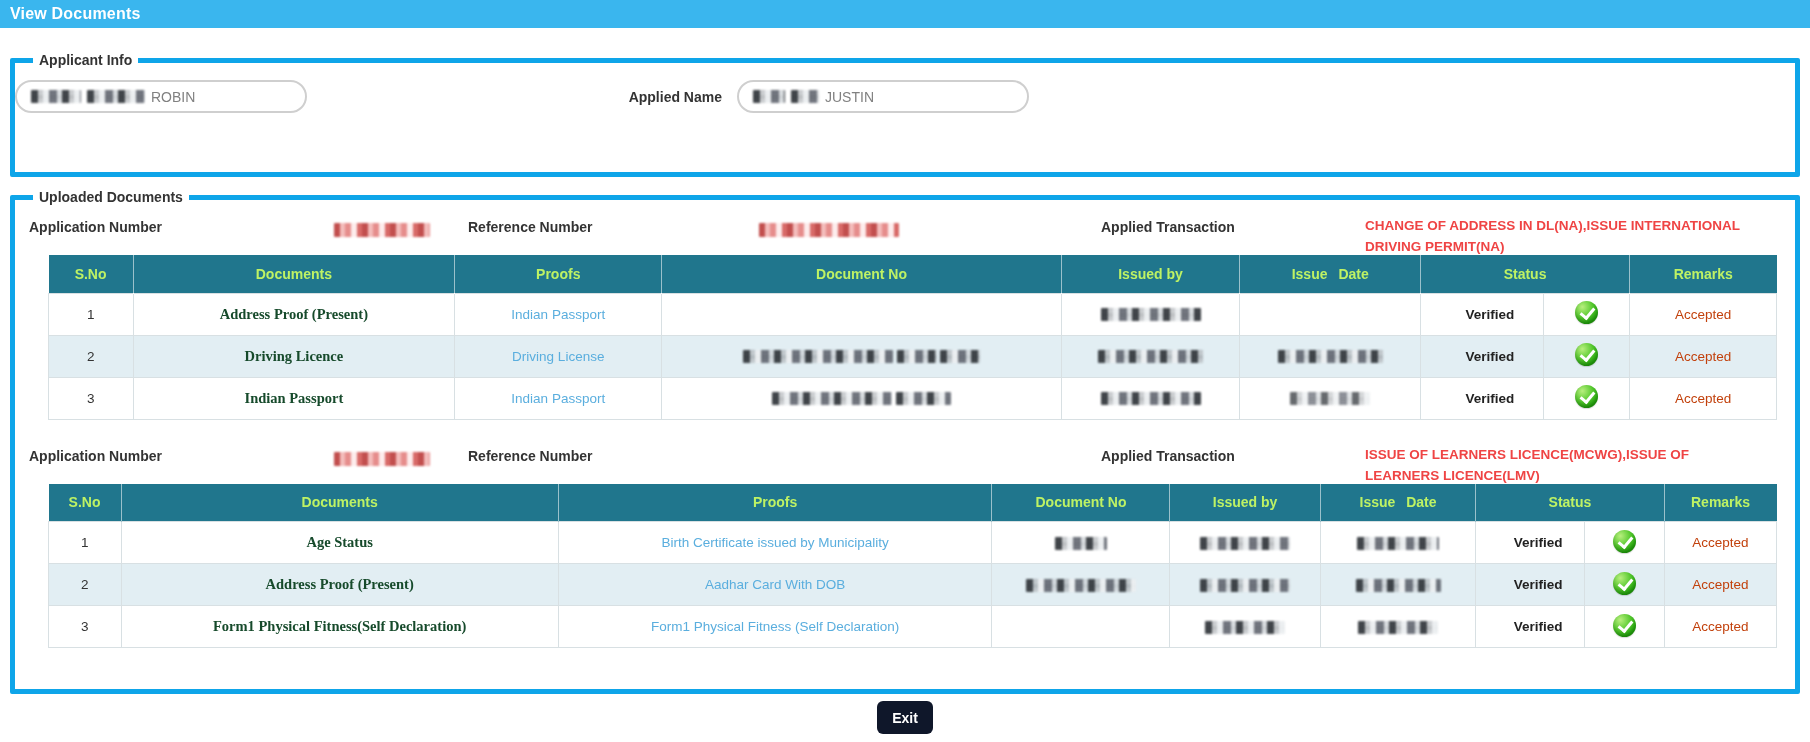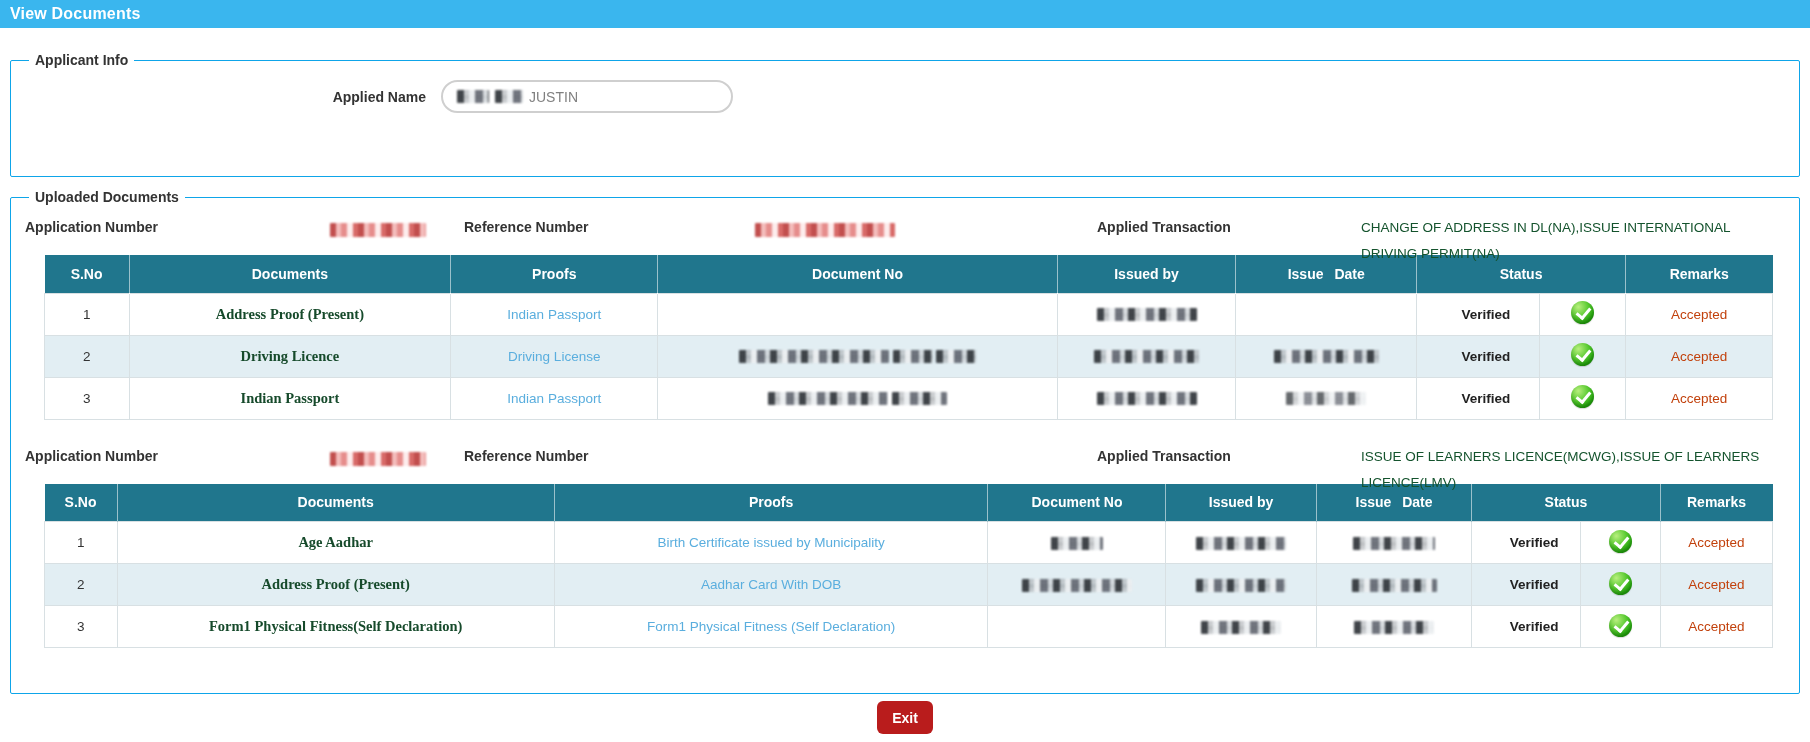--- a/index.html
+++ b/index.html
@@ -4,21 +4,21 @@
 <style>
   * { margin:0; padding:0; box-sizing:border-box; }
   html,body { width:1810px; height:742px; background:#fff; overflow:hidden;
               font-family:"Liberation Sans", sans-serif; color:#333; }
 
   
   .titlebar { height:28px; background:#3ab6ee; display:flex; align-items:center; padding-left:10px; }
   .titlebar .title { color:#fff; font-weight:bold; font-size:16px; letter-spacing:.2px; }
 
   
-  fieldset { border:1px solid #0ea5e9; border-radius:2px; margin:0 10px; }
+  fieldset { border:5px solid #0ea5e9; border-radius:2px; margin:0 10px; }
   legend { font-weight:bold; font-size:14px; color:#333; padding:0 6px; margin-left:18px; }
   .fs-applicant { margin-top:24px; height:125px; }
   .fs-uploaded  { margin-top:12px; height:505px; }
 
   
   .form-row { display:flex; align-items:center; margin-top:4px; }
   .form-row:first-of-type { margin-top:12px; }
   .flabel { font-weight:bold; font-size:14px; text-align:right; padding-right:15px; }
   .flabel.l1 { width:445px; }
   .flabel.l2 { width:430px; }
@@ -42,60 +42,65 @@
 
   
   .app-line { position:relative; height:50px; font-size:14px; }
   .app-line .lbl { position:absolute; font-weight:bold; top:14px; }
   .app-line .lbl.app  { left:14px; }
   .app-line .lbl.ref  { left:453px; }
   .app-line .lbl.trn  { left:1086px; }
   .app-line .val-app { position:absolute; left:319px; top:16px; }
   .app-line .val-ref { position:absolute; left:744px; top:16px; }
   .red-text { position:absolute; left:1350px; top:10px; width:400px;
-              color:#14532d; font-size:13.5px; line-height:26px; }
+              color:#ef4444; font-size:13.5px; line-height:21px;font-weight:bold; }
 
   
   table { border-collapse:collapse; table-layout:fixed; width:1729px; margin-left:33px; font-size:13.5px; }
-  th { background:#20768d; color:#ffffff; font-weight:bold; font-size:14px; height:38px;
+  th { background:#20768d; color:#bef264; font-weight:bold; font-size:14px; height:38px;
        border-right:1px solid rgba(255,255,255,.55); }
   th:last-child { border-right:none; }
   th.sp { word-spacing:7px; }
   td { height:42px; text-align:center; border:1px solid #d8e0e3; vertical-align:middle; }
   tr.alt td { background:#e2eef3; }
   td.doc { font-family:"Liberation Serif", serif; font-weight:bold; color:#164a2b; font-size:14.5px; }
   td.proof a { color:#5aaede; text-decoration:none; font-size:13.5px; }
   td.status { font-weight:bold; color:#222;padding-left:16px; }
   td.remark { color:#c2410c; }
 
   
   .check { position:relative; display:inline-block; width:23px; height:23px; border-radius:50%;
            background:radial-gradient(circle at 32% 26%, #b8ef7e, #55c92e 45%, #23a30d 72%, #1a8506 95%);
            box-shadow:inset 0 -3px 4px rgba(0,0,0,.18), 0 1px 1px rgba(0,0,0,.15); }
   .check::after { content:''; position:absolute; left:8px; top:4px; width:6px; height:11px;
                   border:solid #fff; border-width:0 3px 3px 0; transform:rotate(40deg); }
 
   
   .footer { margin-top:7px; display:flex; justify-content:center; }
-  .exit-btn { width:56px; height:33px; background:#b91c1c; color:#fff; font-weight:bold;
+  .exit-btn { width:56px; height:33px; background:#0f172a; color:#fff; font-weight:bold;
               font-size:14px; border:none; border-radius:6px; cursor:pointer;
               font-family:"Liberation Sans", sans-serif;text-align:center; }
 </style>
 </head>
 <body>
 
 <div class="titlebar">
   <span class="title">View Documents</span>
 </div>
 
 <fieldset class="fs-applicant">
   <legend>Applicant Info</legend>
 
 
   <div class="form-row">
+    <div class="pill">
+      <span class="rx" style="width:50px"></span>
+        <span class="rx" style="width:58px"></span>
+        <span>ROBIN</span>
+    </div>
     <span class="flabel l2">Applied Name</span>
     <div class="pill">
       <span class="rx" style="width:32px"></span>
         <span class="rx" style="width:28px"></span>
         <span>JUSTIN</span>
     </div>
   </div>
 </fieldset>
 
 <fieldset class="fs-uploaded">
@@ -195,21 +200,21 @@
       <th>Documents</th>
       <th>Proofs</th>
       <th>Document No</th>
       <th>Issued by</th>
       <th class="sp">Issue Date</th>
       <th colspan="2">Status</th>
       <th>Remarks</th>
     </tr>
     <tr>
       <td>1</td>
-      <td class="doc">Age Aadhar</td>
+      <td class="doc">Age Status</td>
       <td class="proof"><a href="#">Birth Certificate issued by Municipality</a></td>
       <td><span class="rx" style="width:52px"></span></td>
       <td><span class="rx" style="width:90px"></span></td>
       <td><span class="rx" style="width:82px"></span></td>
       <td class="status">Verified</td>
       <td><span class="check"></span></td>
       <td class="remark">Accepted</td>
     </tr>
     <tr class="alt">
       <td>2</td>

